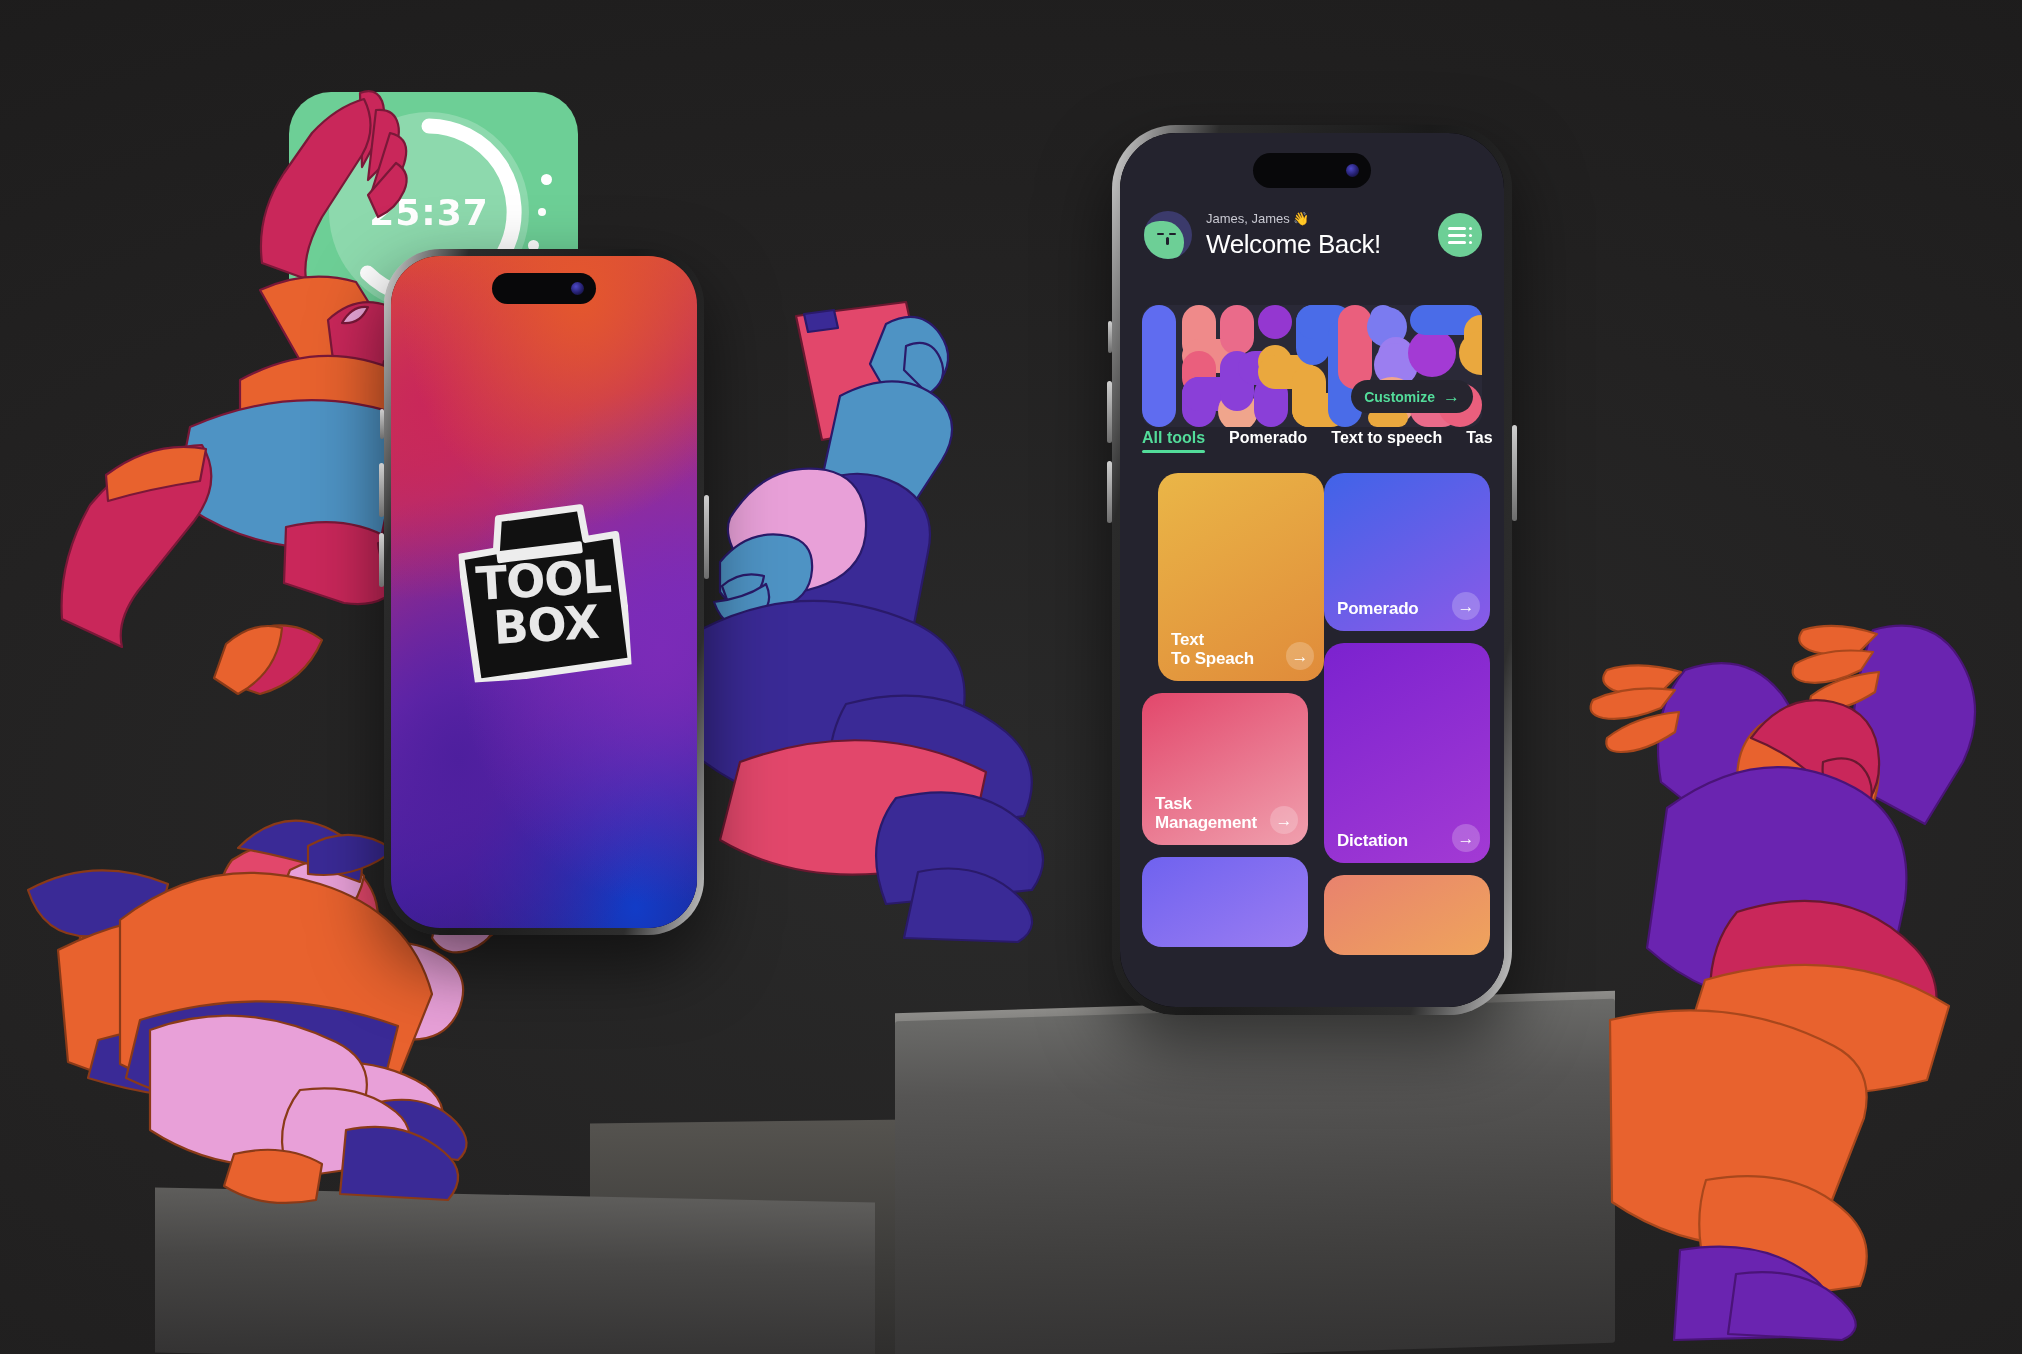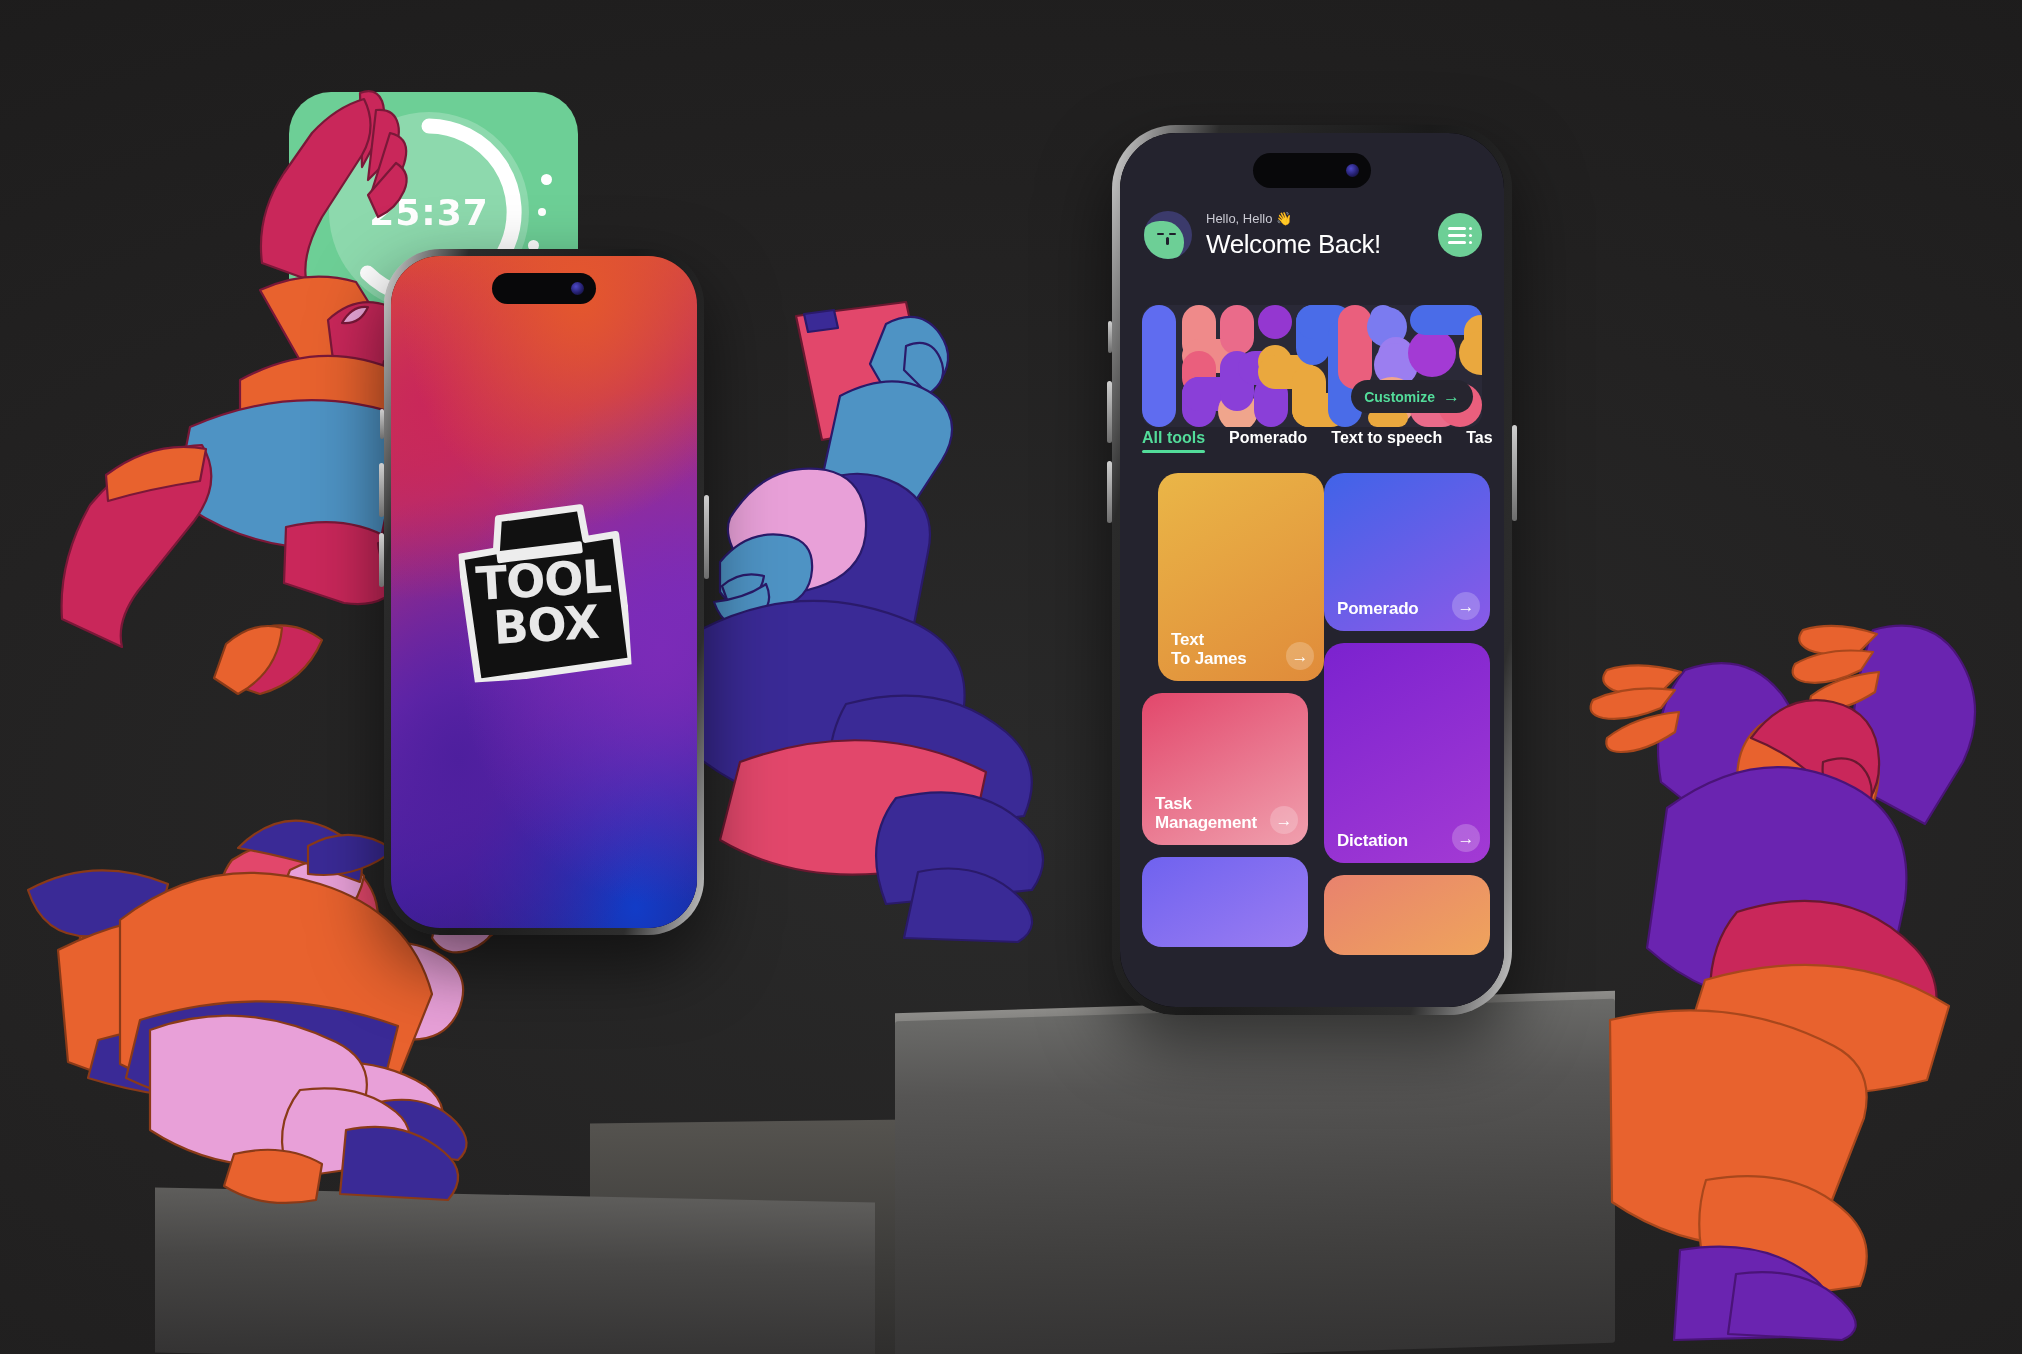--- a/index.html
+++ b/index.html
@@ -420,21 +420,21 @@
         </div>
 
         <div class="app-header">
           <div class="avatar">
             <div class="face"></div>
             <div class="eye" style="left:13px;"></div>
             <div class="eye" style="left:25px;"></div>
             <div class="mouth"></div>
           </div>
           <div class="greet">
-            <div class="hi">Hello, Hello 👋</div>
+            <div class="hi">James, James 👋</div>
             <div class="wb">Welcome Back!</div>
           </div>
           <div class="menu-btn">
             <div class="row">
                 <span class="bar"></span>
                 <span class="dot"></span>
               </div>
             <div class="row">
                 <span class="bar"></span>
                 <span class="dot"></span>
@@ -496,21 +496,21 @@
           <div class="tab active">All tools</div>
           <div class="tab">Pomerado</div>
           <div class="tab">Text to speech</div>
           <div class="tab">Tas</div>
         </div>
 
         <div class="grid">
           <div class="card" style="left:16px;top:0;width:166px;height:208px;background:linear-gradient(150deg,#eab647,#e08b3a);">
             <div class="lbl">
               <span>Text</span><br>
-              <span>To James</span>
+              <span>To Speach</span>
             </div>
             <div class="go">→</div>
           </div>
 
           <div class="card" style="left:182px;top:0;width:166px;height:158px;background:linear-gradient(150deg,#4063e8,#8a5ae8);">
             <div class="lbl">
               <span>Pomerado</span>
             </div>
             <div class="go">→</div>
           </div>

